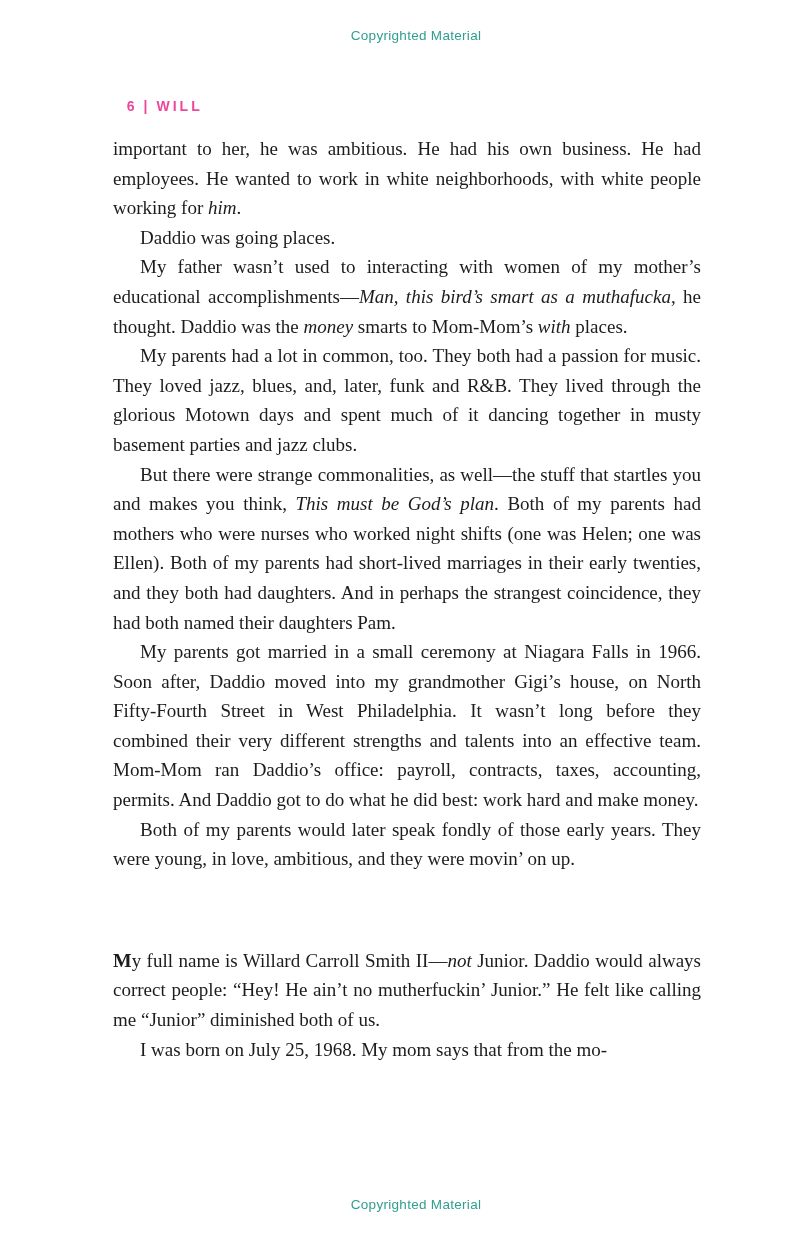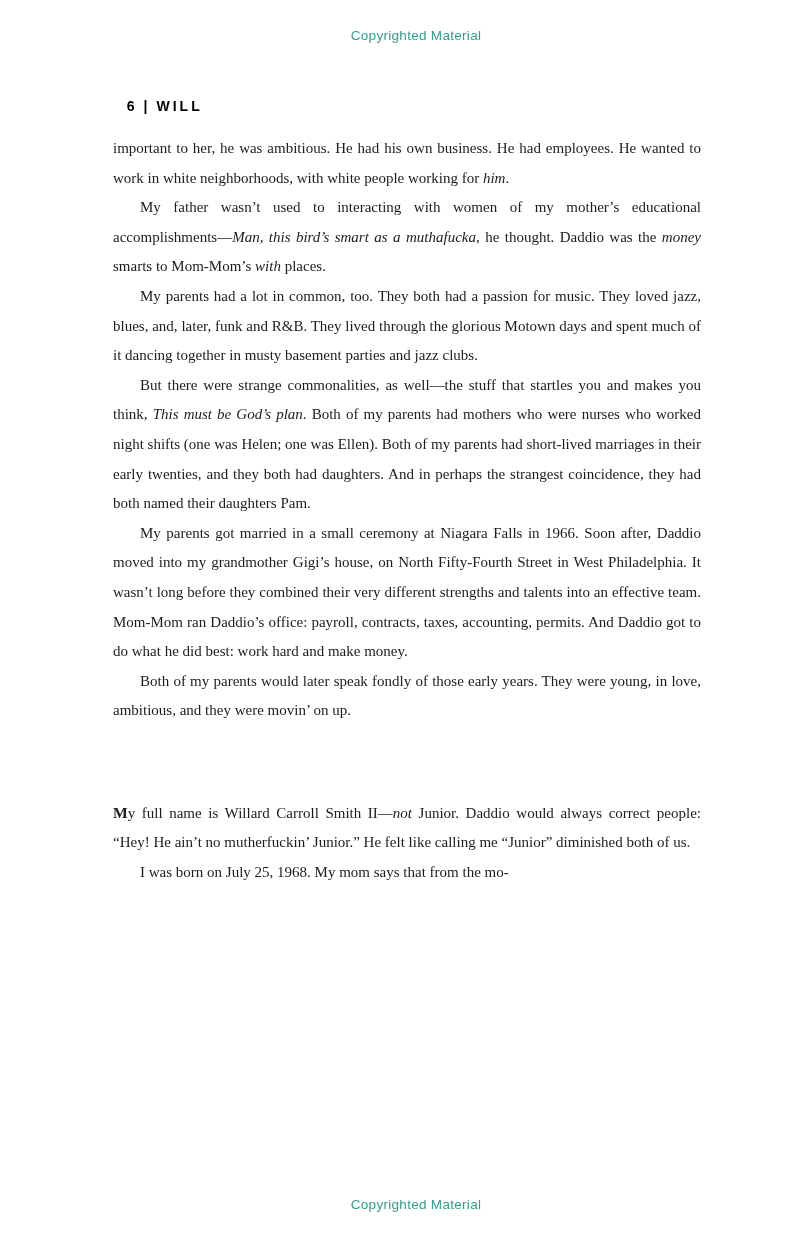--- a/index.html
+++ b/index.html
@@ -24,30 +24,30 @@
   .notice-top { top: 28px; }
   .notice-bottom { top: 1197px; }
   .running-header {
     position: absolute;
     top: 82px;
     left: 113px;
     font-family: "Liberation Sans", sans-serif;
     font-weight: bold;
     font-size: 14px;
     letter-spacing: 3px;
-    color: #000000;
+    color: #ec4899;
     white-space: pre;
   }
   .running-header .sep { padding: 0 6px; }
   .body-text {
     position: absolute;
     top: 134px;
     left: 113px;
     width: 588px;
-    font-size: 15px;
+    font-size: 19px;
     line-height: 29.6px;
     color: #1c1c1c;
     text-align: justify;
   }
   .para { text-align: justify; }
   .para.indent { text-indent: 27px; }
   .para.section-start { margin-top: 72px; font-family: Liberation Serif, serif; }
   .it { font-style: italic; }
   .bd { font-weight: bold; font-size: 1.04em; }
 </style>
@@ -55,20 +55,21 @@
 <body>
 
 <div class="notice notice-top">Copyrighted Material</div>
 
 <div class="running-header">
   <span>6</span><span class="sep">|</span><span>WILL</span>
 </div>
 
 <div class="body-text">
     <p class="para"><span>important to her, he was ambitious. He had his own business. He had employees. He wanted to work in white neighborhoods, with white people working for </span><span class="it">him</span><span>.</span></p>
+    <p class="para indent"><span>Daddio was going places.</span></p>
     <p class="para indent"><span>My father wasn’t used to interacting with women of my mother’s educational accomplishments—</span><span class="it">Man, this bird’s smart as a muthafucka</span><span>, he thought. Daddio was the </span><span class="it">money</span><span> smarts to Mom-Mom’s </span><span class="it">with</span><span> places.</span></p>
     <p class="para indent"><span>My parents had a lot in common, too. They both had a passion for music. They loved jazz, blues, and, later, funk and R&amp;B. They lived through the glorious Motown days and spent much of it dancing together in musty basement parties and jazz clubs.</span></p>
     <p class="para indent"><span>But there were strange commonalities, as well—the stuff that startles you and makes you think, </span><span class="it">This must be God’s plan</span><span>. Both of my parents had mothers who were nurses who worked night shifts (one was Helen; one was Ellen). Both of my parents had short-lived marriages in their early twenties, and they both had daughters. And in perhaps the strangest coincidence, they had both named their daughters Pam.</span></p>
     <p class="para indent"><span>My parents got married in a small ceremony at Niagara Falls in 1966. Soon after, Daddio moved into my grandmother Gigi’s house, on North Fifty-Fourth Street in West Philadelphia. It wasn’t long before they combined their very different strengths and talents into an effective team. Mom-Mom ran Daddio’s office: payroll, contracts, taxes, accounting, permits. And Daddio got to do what he did best: work hard and make money.</span></p>
     <p class="para indent"><span>Both of my parents would later speak fondly of those early years. They were young, in love, ambitious, and they were movin’ on up.</span></p>
     <p class="para section-start"><span class="bd">M</span><span>y full name is Willard Carroll Smith II—</span><span class="it">not</span><span> Junior. Daddio would always correct people: “Hey! He ain’t no mutherfuckin’ Junior.” He felt like calling me “Junior” diminished both of us.</span></p>
     <p class="para indent"><span>I was born on July 25, 1968. My mom says that from the mo-</span></p>
   </div>
 
 <div class="notice notice-bottom">Copyrighted Material</div>

